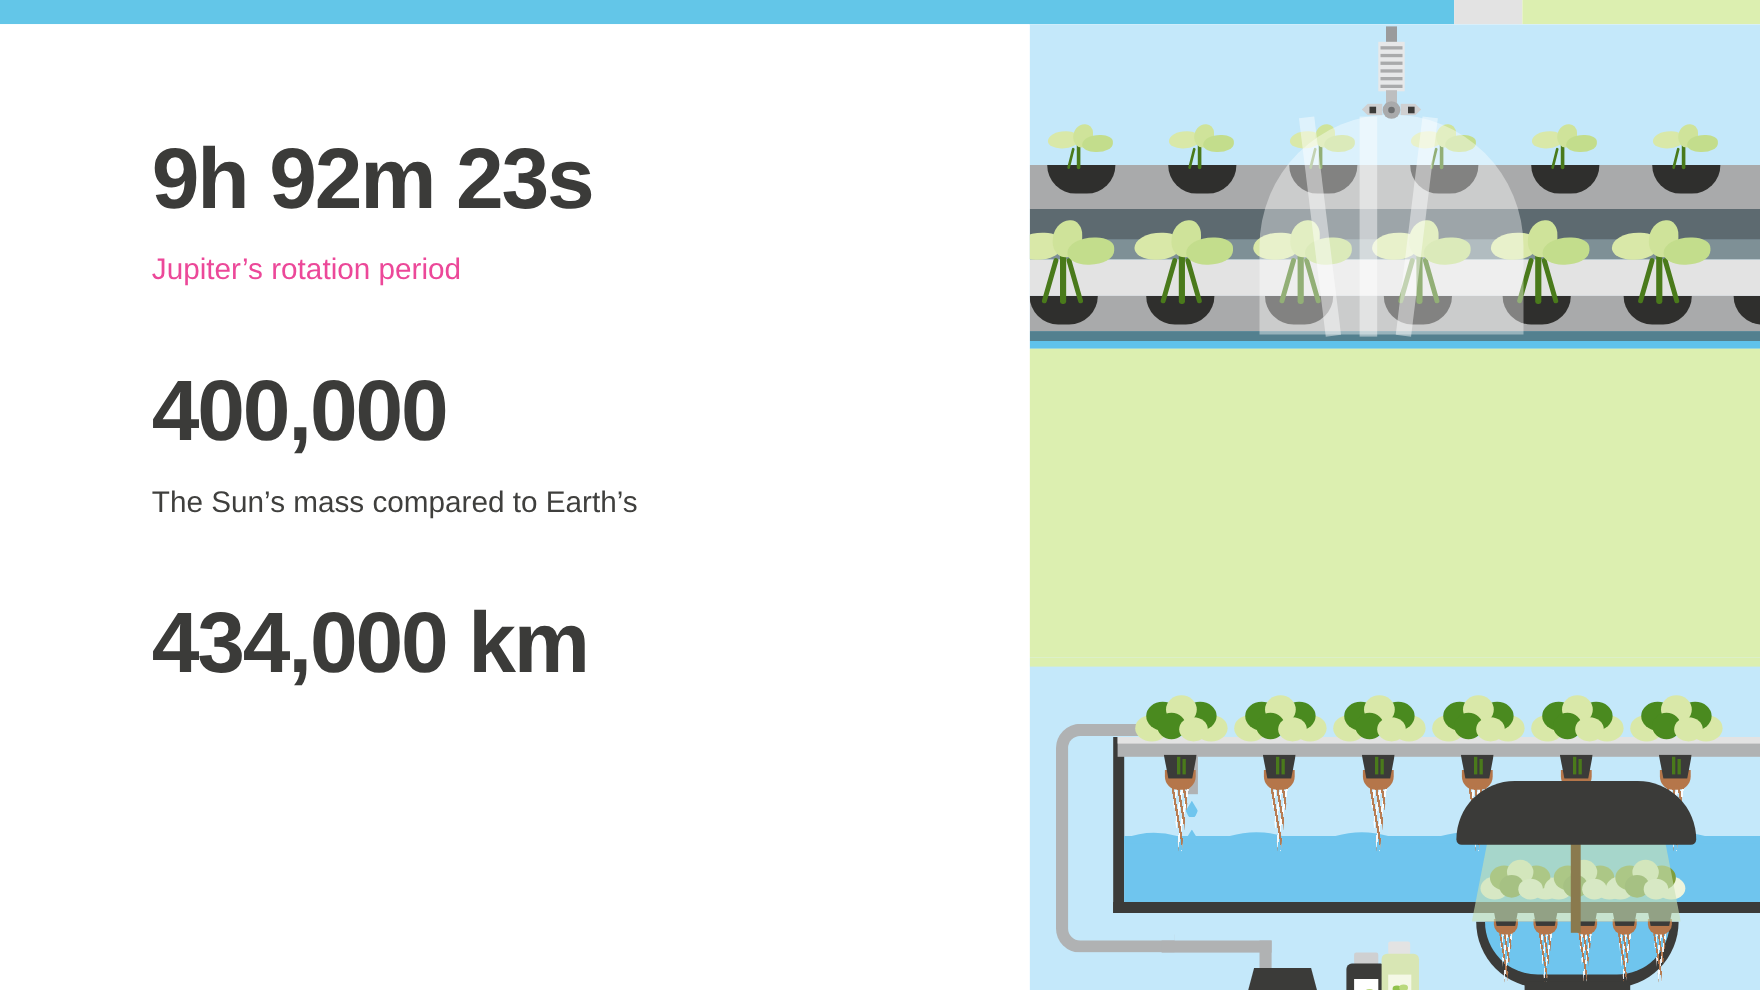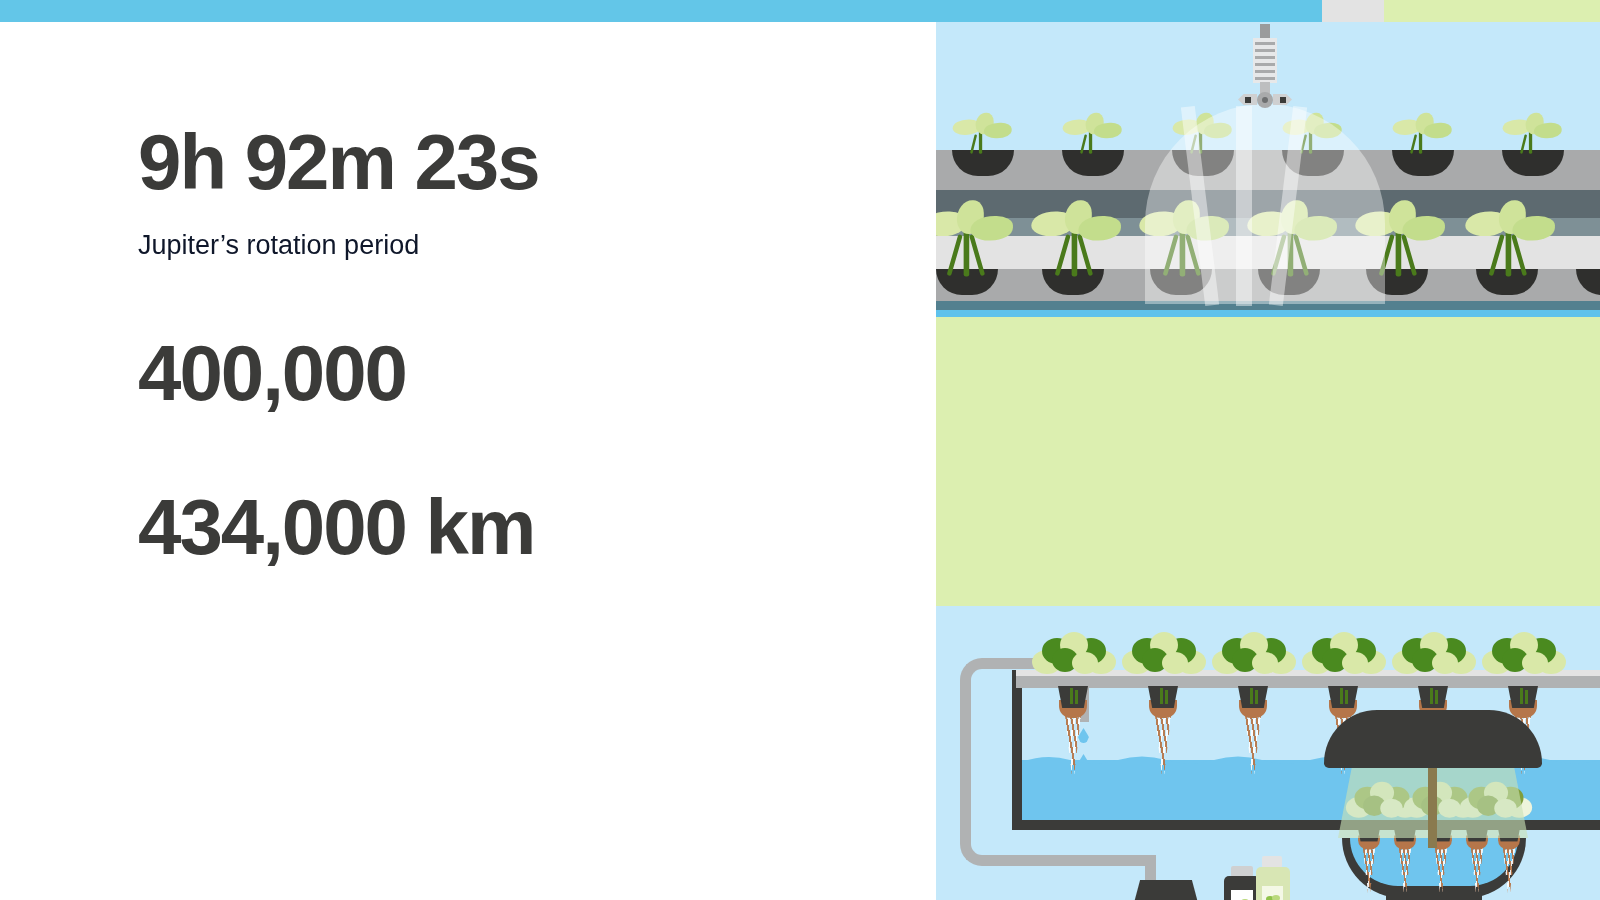--- a/index.html
+++ b/index.html
@@ -188,25 +188,26 @@
 <div id="top-bar">
   <div class="seg" id="seg-blue" style="background: rgb(99, 198, 232);"></div>
   <div class="seg" id="seg-gray" style="background: rgb(227, 227, 227);"></div>
   <div class="seg" id="seg-green" style="background: rgb(220, 239, 176);"></div>
 </div>
 
 <div id="stats-panel" style="background: rgb(255, 255, 255);">
 
   <div class="stat-block">
     <div class="stat-value" style="color: rgb(59, 59, 57);">9h 92m 23s</div>
-    <div class="stat-label" style="color: #0f172a;">Jupiter’s rotation period</div>
+    <div class="stat-label" style="color: #ec4899;">Jupiter’s rotation period</div>
   </div>
 
   <div class="stat-block">
     <div class="stat-value" style="color: rgb(59, 59, 57);">400,000</div>
+    <div class="stat-label" style="color: rgb(63, 63, 61);">The Sun’s mass compared to Earth’s</div>
   </div>
 
   <div class="stat-block">
     <div class="stat-value" style="color: rgb(59, 59, 57);">434,000 km</div>
   </div>
 
 </div>
 
 <div id="illustration-col">
 

